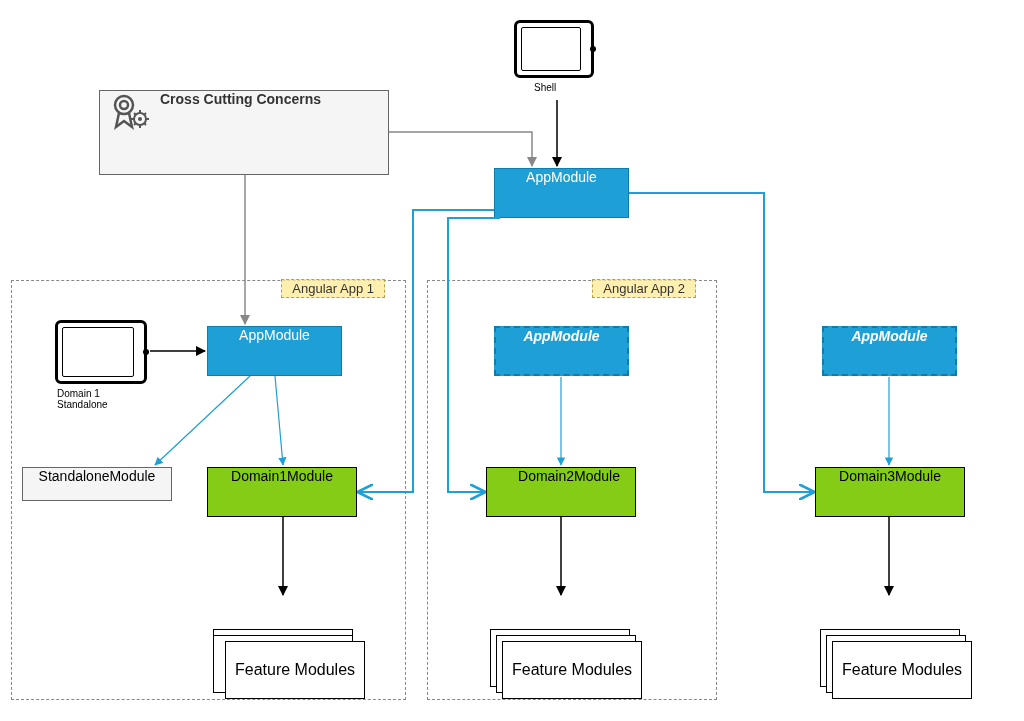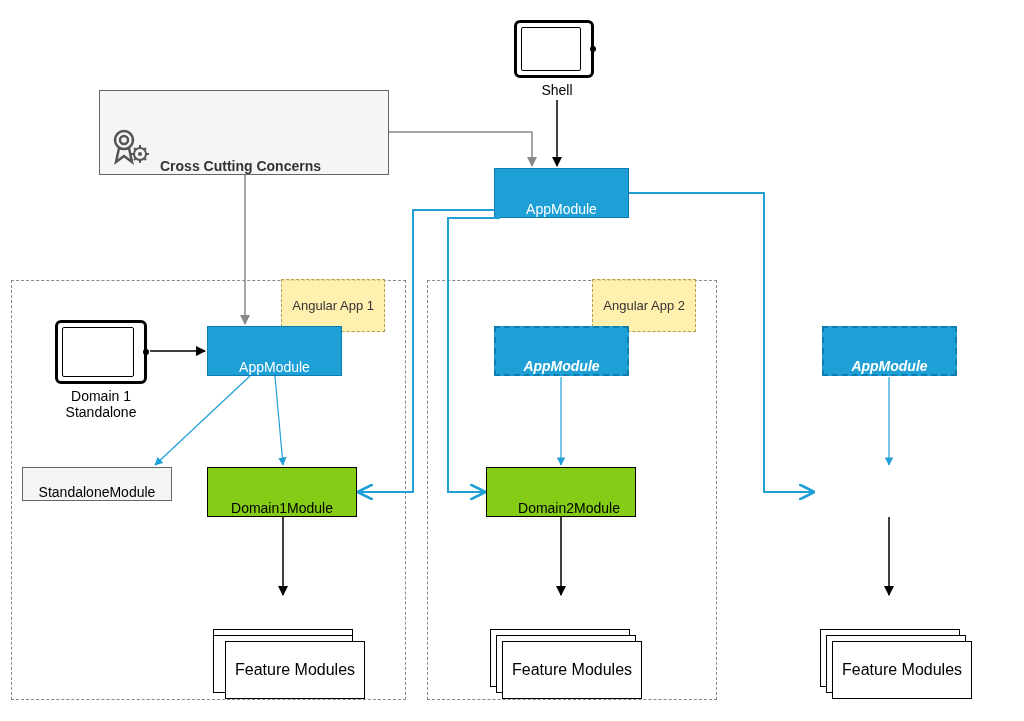--- a/index.html
+++ b/index.html
@@ -11,21 +11,21 @@
     height: 721px;
     position: relative;
   }
   .canvas {
     position: absolute;
     inset: 0;
   }
   .box {
     position: absolute;
     display: flex;
-    align-items: flex-end;
+    align-items: flex-start;
     justify-content: center;
     box-sizing: border-box;
     font-size: 14px;
     text-align: center;
   }
   .ccc-box {
     background: #f5f5f5;
     border: 1px solid #666;
     font-weight: bold;
     color: #333;
@@ -54,29 +54,28 @@
     position: absolute;
     border: 1px dashed #888;
     box-sizing: border-box;
   }
   .container-label {
     position: absolute;
     top: -2px;
     right: 20px;
     background: rgba(255, 235, 150, 0.75);
     border: 1px dashed #b0a050;
-    padding: 18px 10px;
+    padding: 1px 10px;
     font-size: 13px;
     color: #333;
   }
   .plain-label {
     position: absolute;
-    font-size: 14px;
+    font-size: 10px;
     color: #000;
-    text-align: center;
   }
   .tablet {
     position: absolute;
     border: 3px solid #000;
     border-radius: 6px;
     background: #fff;
     box-sizing: border-box;
   }
   .tablet::before {
     content: '';
@@ -199,20 +198,23 @@
     <div class="layer" style="left:12px;top:12px;width:140px;height:58px; display:flex;align-items:center;justify-content:center;">
       <span>Feature Modules</span>
     </div>
   </div>
 
 
   <div class="box blue-dashed" style="left:822px; top:326px; width:135px; height:50px;">
     <span>AppModule</span>
   </div>
 
+  <div class="box white-box" style="left:815px; top:467px; width:150px; height:50px;">
+    <span>Domain3Module</span>
+  </div>
 
   <div class="stack" style="left:820px; top:585px; width:150px; height:70px;">
     <div class="layer" style="left:0;top:0;width:140px;height:58px;"></div>
     <div class="layer" style="left:6px;top:6px;width:140px;height:58px;"></div>
     <div class="layer" style="left:12px;top:12px;width:140px;height:58px; display:flex;align-items:center;justify-content:center;">
       <span>Feature Modules</span>
     </div>
   </div>
 
   <svg class="arrows">

